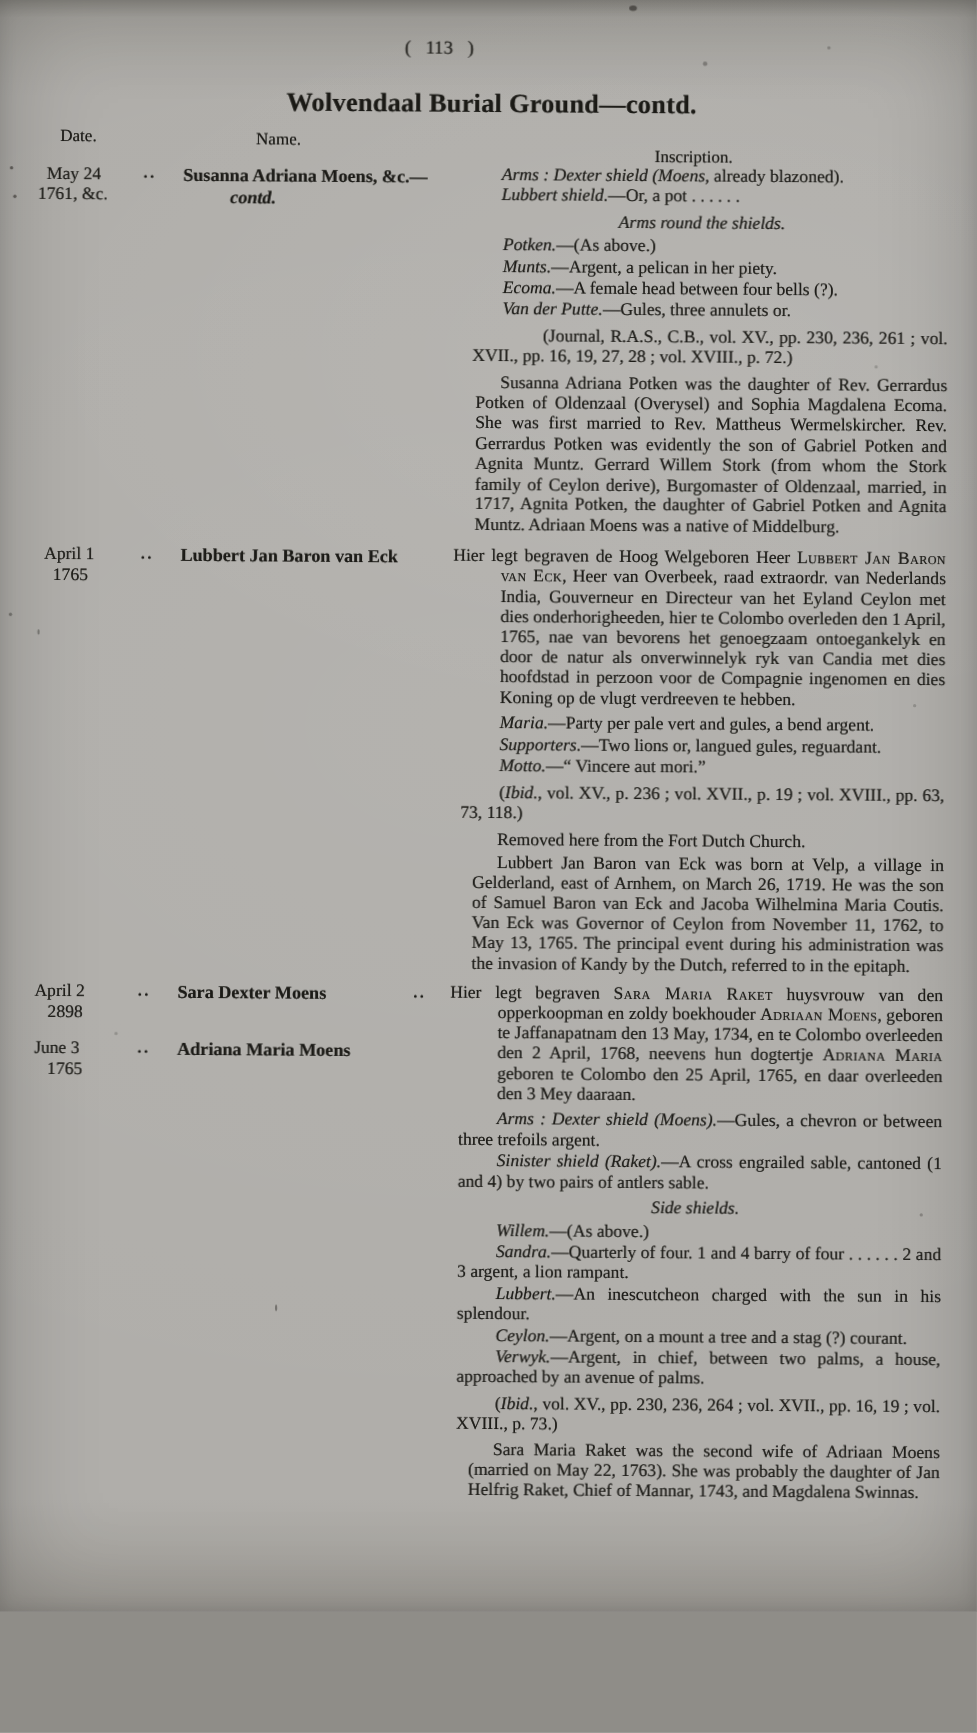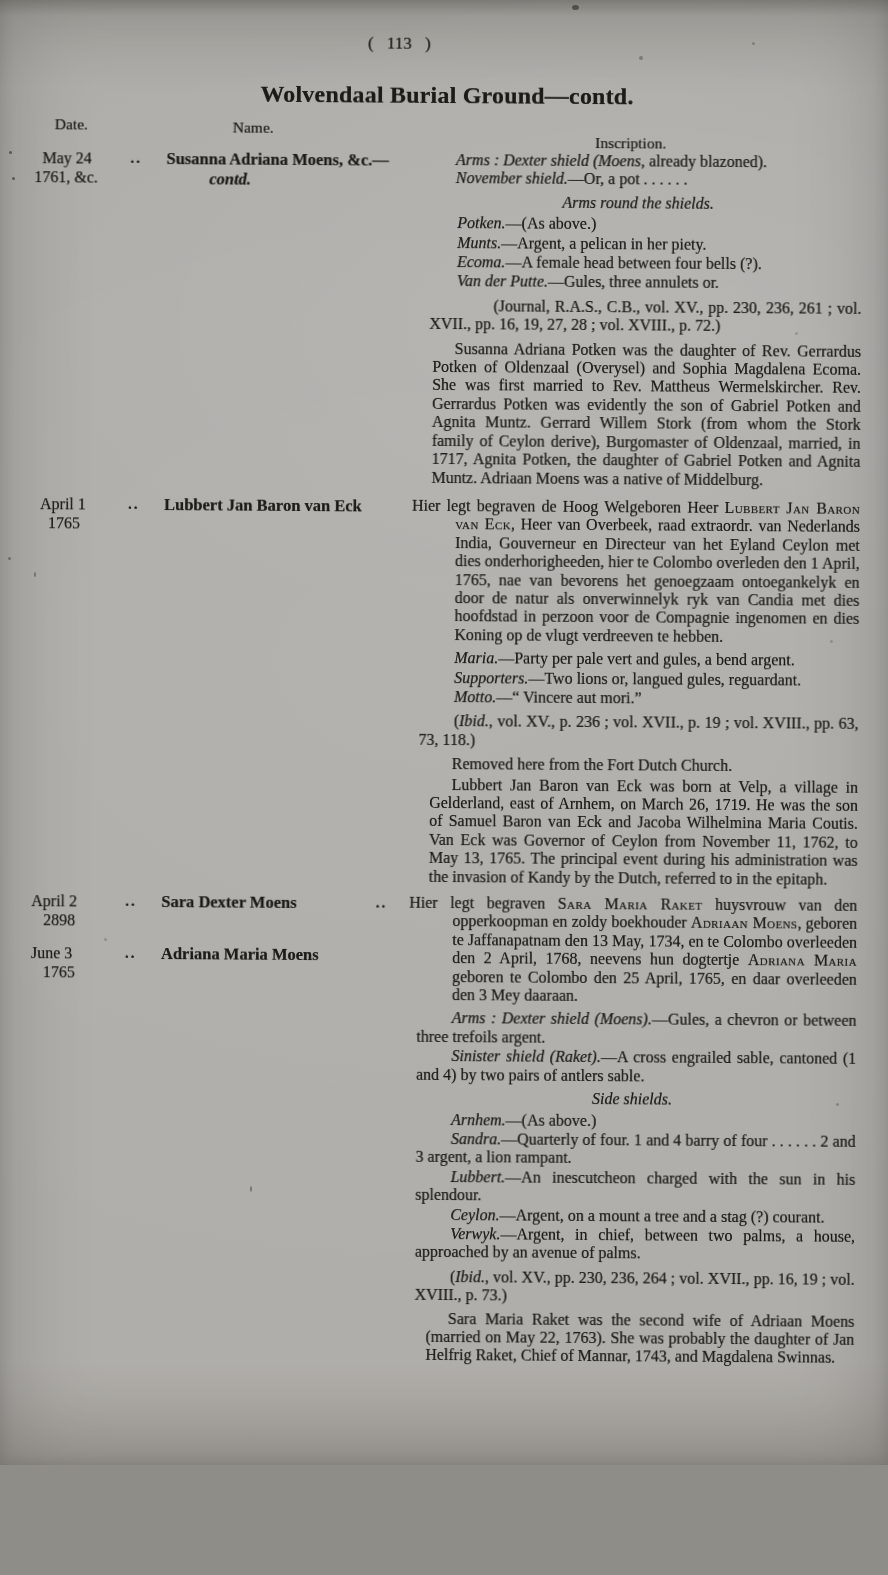--- a/index.html
+++ b/index.html
@@ -84,21 +84,21 @@
             </div>
             <div class="dots">..</div>
             <div class="name">
               <span>Susanna Adriana Moens, &amp;c.—</span>
               <span class="contd">contd.</span>
             </div>
           </div>
         </div>
         <div class="right">
           <p class="p-armspair"><span class="it">Arms : Dexter shield (Moens,</span><span> already blazoned).</span><br>
-            <span class="it">November shield.</span><span>—Or, a pot . . . . . .</span></p>
+            <span class="it">Lubbert shield.</span><span>—Or, a pot . . . . . .</span></p>
           <p class="cline">Arms round the shields.</p>
           <p class="her mt2"><span class="it">Potken.</span><span>—(As above.)</span></p>
           <p class="her"><span class="it">Munts.</span><span>—Argent, a pelican in her piety.</span></p>
           <p class="her"><span class="it">Ecoma.</span><span>—A female head between four bells (?).</span></p>
           <p class="her"><span class="it">Van der Putte.</span><span>—Gules, three annulets or.</span></p>
           <p class="cit1">(Journal, R.A.S., C.B., vol. XV., pp. 230, 236, 261 ; vol. XVII., pp. 16, 19, 27, 28 ; vol. XVIII., p. 72.)</p>
           <p class="prose">Susanna Adriana Potken was the daughter of Rev. Gerrardus Potken of Oldenzaal (Overysel) and Sophia Magdalena Ecoma.  She was first married to Rev. Mattheus Wermelskircher.  Rev. Gerrardus Potken was evidently the son of Gabriel Potken and Agnita Muntz.  Gerrard Willem Stork (from whom the Stork family of Ceylon derive), Burgomaster of Oldenzaal, married, in 1717, Agnita Potken, the daughter of Gabriel Potken and Agnita Muntz.  Adriaan Moens was a native of Middelburg.</p>
         </div>
       </div>
 
@@ -148,21 +148,21 @@
             <div class="name">
               <span>Adriana Maria Moens</span>
             </div>
           </div>
         </div>
         <div class="right">
           <p class="ep"><span>Hier legt begraven </span><span class="sc">Sara Maria Raket</span><span> huysvrouw van den opperkoopman en zoldy boekhouder </span><span class="sc">Adriaan Moens</span><span>, geboren te Jaffanapatnam den 13 May, 1734, en te Colombo overleeden den 2 April, 1768, neevens hun dogtertje </span><span class="sc">Adriana Maria</span><span> geboren te Colombo den 25 April, 1765, en daar overleeden den 3 Mey daaraan.</span></p>
           <p class="her mt5"><span class="it">Arms : Dexter shield (Moens).</span><span>—Gules, a chevron or between three trefoils argent.</span></p>
           <p class="her"><span class="it">Sinister shield (Raket).</span><span>—A cross engrailed sable, cantoned (1 and 4) by two pairs of antlers sable.</span></p>
           <p class="cline">Side shields.</p>
-          <p class="her mt2"><span class="it">Arnhem.</span><span>—(As above.)</span></p>
+          <p class="her mt2"><span class="it">Willem.</span><span>—(As above.)</span></p>
           <p class="her"><span class="it">Sandra.</span><span>—Quarterly of four.  1 and 4 barry of four . . . . . . 2 and 3 argent, a lion rampant.</span></p>
           <p class="her"><span class="it">Lubbert.</span><span>—An inescutcheon charged with the sun in his splendour.</span></p>
           <p class="her"><span class="it">Ceylon.</span><span>—Argent, on a mount a tree and a stag (?) courant.</span></p>
           <p class="her"><span class="it">Verwyk.</span><span>—Argent, in chief, between two palms, a house, approached by an avenue of palms.</span></p>
           <p class="cit"><span>(</span><span class="it">Ibid.</span><span>, vol. XV., pp. 230, 236, 264 ; vol. XVII., pp. 16, 19 ; vol. XVIII., p. 73.)</span></p>
           <p class="prose mt5">Sara Maria Raket was the second wife of Adriaan Moens (married on May 22, 1763).  She was probably the daughter of Jan Helfrig Raket, Chief of Mannar, 1743, and Magdalena Swinnas.</p>
         </div>
       </div>
 
     </div>

